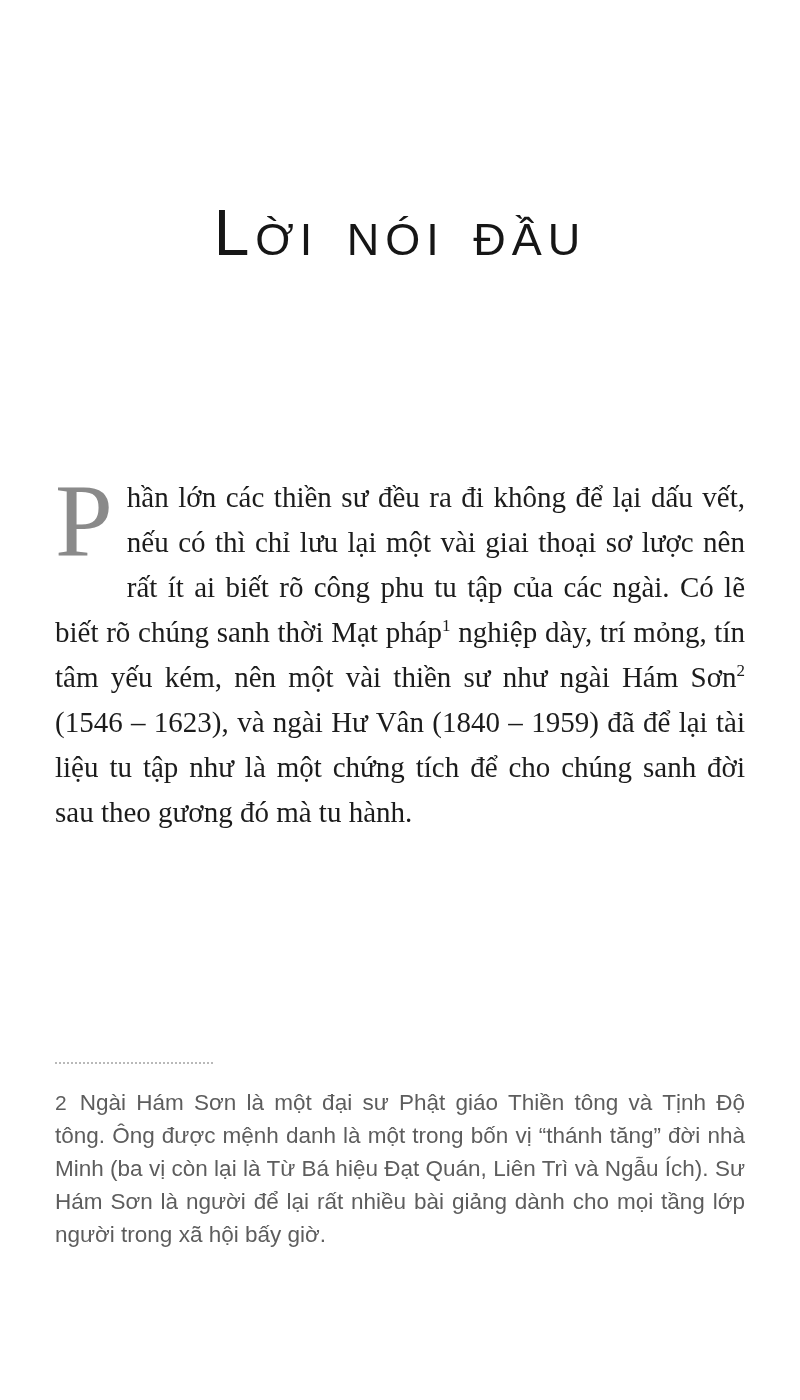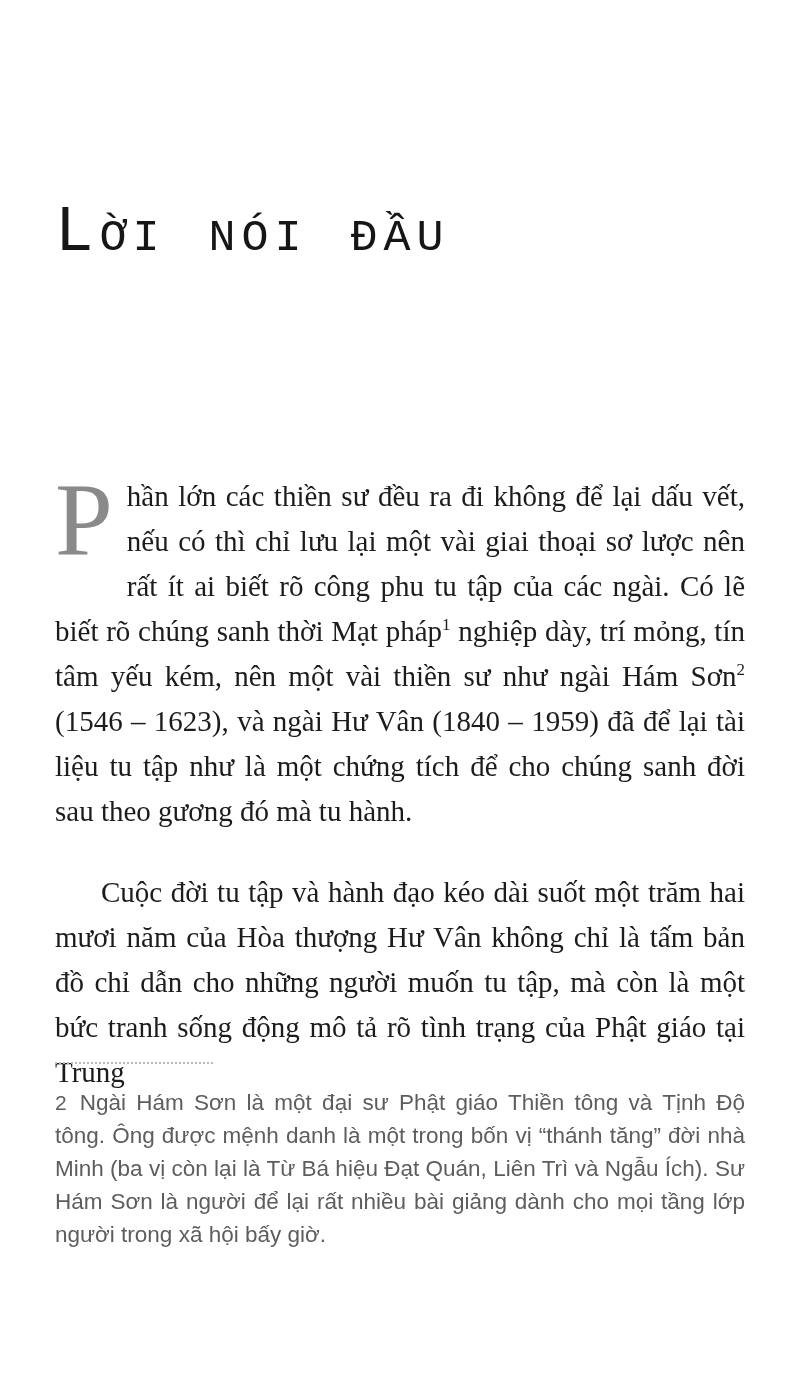--- a/index.html
+++ b/index.html
@@ -12,21 +12,22 @@
     margin: 0 auto;
     background: #ffffff;
     padding: 0 55px;
     overflow: hidden;
     font-family: "Liberation Serif", "DejaVu Serif", serif;
     color: #222222;
   }
 
   .title {
     margin-top: 198px;
-    font-family: Liberation Mono, monospace;
+    text-align: center;
+    font-family: Liberation Sans, sans-serif;
     font-weight: 500;
     font-size: 45px;
     line-height: 70px;
     letter-spacing: 6px;
     word-spacing: 10px;
     text-transform: uppercase;
     color: #161616;
   }
   .title::first-letter {
     font-size: 64px;
@@ -96,21 +97,20 @@
 <body>
 
 <div class="page">
 
   <h1 class="title">Lời nói đầu</h1>
 
   <div class="body-text">
 
     <p class="para para-1"><span class="dropcap">P</span><span>hần lớn các thiền sư đều ra đi không để lại dấu vết, nếu có thì chỉ lưu lại một vài giai thoại sơ lược nên rất ít ai biết rõ công phu tu tập của các ngài. Có lẽ biết rõ chúng sanh thời Mạt pháp</span><sup class="fn-ref">1</sup><span> nghiệp dày, trí mỏng, tín tâm yếu kém, nên một vài thiền sư như ngài Hám Sơn</span><sup class="fn-ref">2</sup><span> (1546 – 1623), và ngài Hư Vân (1840 – 1959) đã để lại tài liệu tu tập như là một chứng tích để cho chúng sanh đời sau theo gương đó mà tu hành.</span></p>
 
-    <p class="para para-2">Cuộc đời tu tập và hành đạo kéo dài suốt một trăm hai mươi năm của Hòa thượng Hư Vân không chỉ là tấm bản đồ chỉ dẫn cho những người muốn tu tập, mà còn là một bức tranh sống động mô tả rõ tình trạng của Phật giáo tại Trung</p>
 
   </div>
 
   <div class="footnotes">
 
     <div class="fn-separator"></div>
 
 
     <p class="footnote"><span class="fn-marker">2</span><span>Ngài Hám Sơn là một đại sư Phật giáo Thiền tông và Tịnh Độ tông. Ông được mệnh danh là một trong bốn vị “thánh tăng” đời nhà Minh (ba vị còn lại là Từ Bá hiệu Đạt Quán, Liên Trì và Ngẫu Ích). Sư Hám Sơn là người để lại rất nhiều bài giảng dành cho mọi tầng lớp người trong xã hội bấy giờ.</span></p>
 

